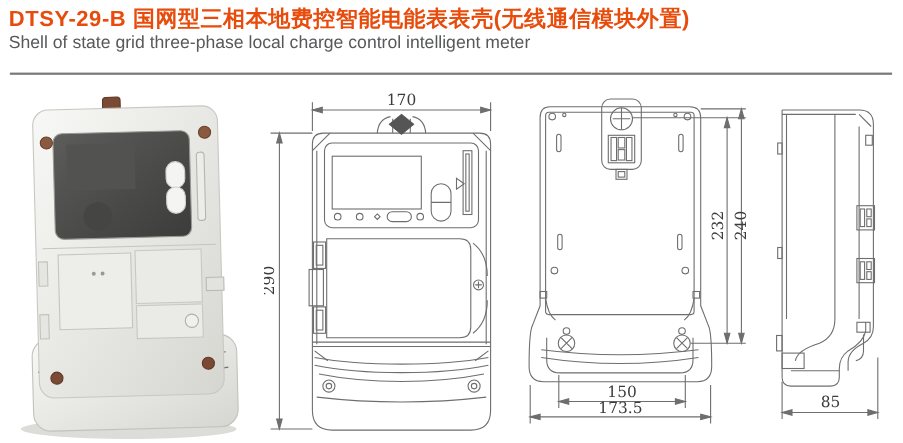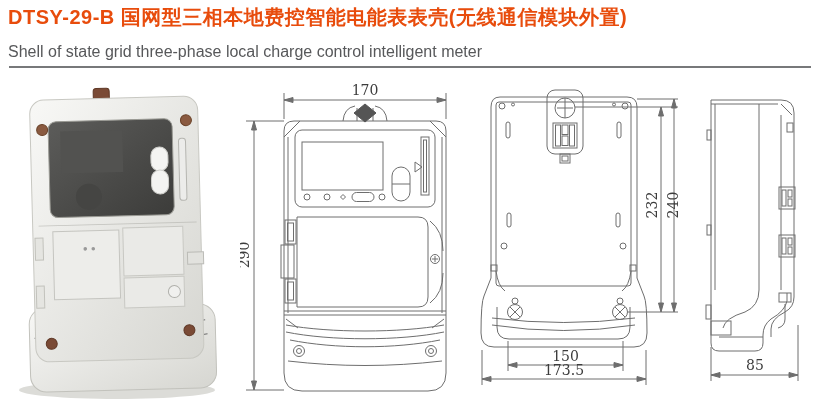--- a/index.html
+++ b/index.html
@@ -7,21 +7,21 @@
   .page {
     position:relative; width:821px; height:403px; background:#ffffff;
     font-family:"Liberation Sans", sans-serif; overflow:hidden;
   }
   .title {
     position:absolute; left:8px; top:4px;
     font-size:20px; font-weight:bold; color:#e84c0c; white-space:nowrap;
     letter-spacing:0.5px;
   }
   .subtitle {
-    position:absolute; left:8px; top:43px;
+    position:absolute; left:8px; top:31px;
     font-size:16px; color:#57585a; white-space:nowrap;
   }
   .divider {
     position:absolute; left:9px; top:66px; width:802px; height:2px;
     background:#77787a;
   }
   .drawing { position:absolute; }
   svg { display:block; }
   .ln  { stroke:#6e6e6e; stroke-width:1; fill:none; }
   .lnf { stroke:#6e6e6e; stroke-width:1; fill:#6e6e6e; }

